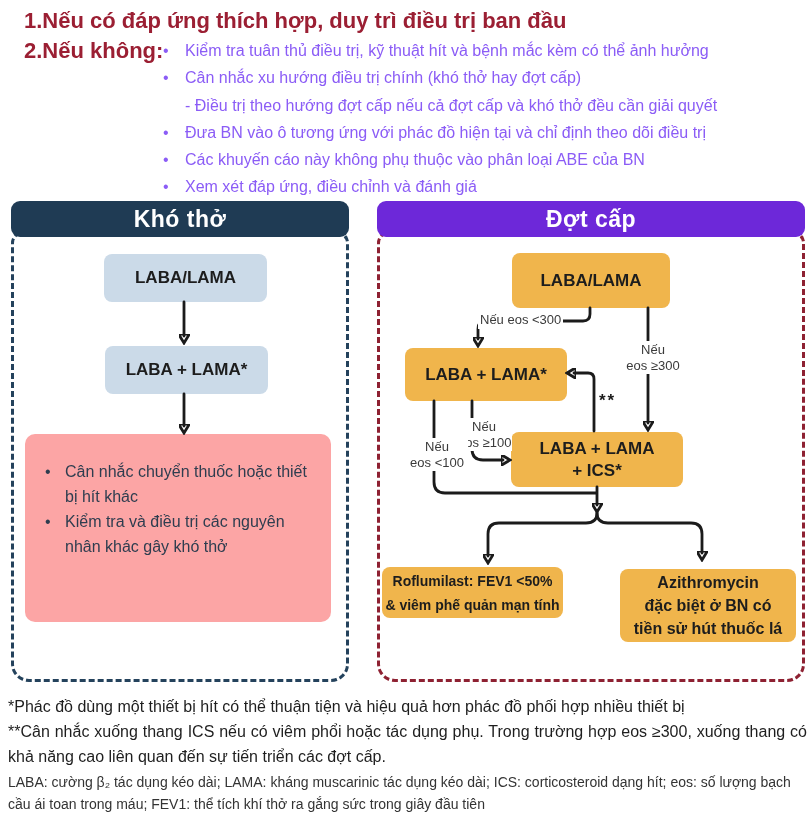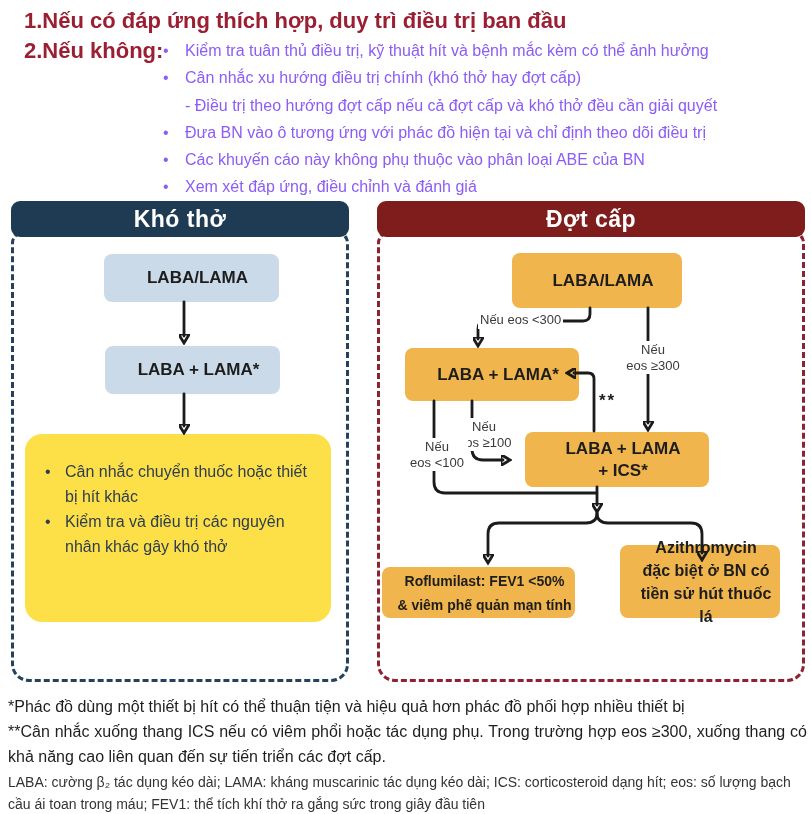--- a/index.html
+++ b/index.html
@@ -16,33 +16,33 @@
   .intro-list li { display:flex; font-size:16px; line-height:27.3px; color:#8b5cf6; }
   .intro-list li::before { content:"•"; width:22px; flex:0 0 auto; }
   .intro-list li.sub::before { content:""; }
   
   .panel { position:absolute; top:201px; height:481px; }
   .panel-left { left:11px; width:338px; }
   .panel-right { left:377px; width:428px; }
   .panel-header { position:absolute; z-index:2; left:0; right:0; top:0; height:36px;
     border-radius:9px; color:#fff; font-size:23px; font-weight:700; text-align:center; line-height:36px; letter-spacing:.5px; }
   .hdr-navy { background:#1F3B54; }
-  .hdr-maroon { background:#7f1d1d; }
+  .hdr-maroon { background:#6d28d9; }
   .panel-body { position:absolute; z-index:0; left:0; right:0; top:30px; bottom:0;
     border:3px dashed; border-radius:12px 12px 18px 18px; }
   .bd-navy { border-color:#24425C; }
   .bd-maroon { border-color:#8E2132; }
   
   .flowbox { position:absolute; z-index:1; display:flex; flex-direction:column; align-items:center; justify-content:center;
-    text-align:center; border-radius:8px; font-weight:700; font-size:17px; color:#1d1d1d;padding-left:12px; }
+    text-align:center; border-radius:8px; font-weight:700; font-size:17px; color:#1d1d1d; }
   .blue { background:#CBDAE8; }
   .yellow { background:#F0B54C; }
   .b-lines { line-height:22px; }
   .soft { font-weight:600; }
-  .actions { position:absolute; z-index:1; background:#fde047; border-radius:17px; padding:25px 8px 0 20px; box-sizing:border-box; }
+  .actions { position:absolute; z-index:1; background:#fca5a5; border-radius:10px; padding:25px 8px 0 20px; box-sizing:border-box; }
   .actions ul { margin:0; padding:0; list-style:none; }
   .actions li { display:flex; font-size:16px; line-height:25px; color:#2E3D4F; }
   .actions li::before { content:"•"; width:20px; flex:0 0 auto; }
   
   .flow-label { position:absolute; z-index:6; background:#ffffff; font-size:13px; line-height:15.5px;
     color:#3a3a3a; text-align:center; padding:1px 2px; white-space:nowrap; }
   .dstar { position:absolute; z-index:6; font-size:17px; font-weight:700; color:#1b1b1b; letter-spacing:2px; }
   
   .arrows { position:absolute; z-index:4; left:0; top:0; pointer-events:none; }
   .arrows path { fill:none; stroke:#1b1b1b; stroke-width:2.8; stroke-linecap:round; }
@@ -96,29 +96,29 @@
       </ul>
     </div>
   </section>
 
   <section class="panel panel-right">
     <div class="panel-body bd-maroon"></div>
     <div class="panel-header hdr-maroon">Đợt cấp</div>
 
     <div class="flowbox yellow" style="left:135px; top:52px; width:158px; height:55px;">LABA/LAMA</div>
     <div class="flowbox yellow" style="left:28px; top:147px; width:162px; height:53px;">LABA + LAMA*</div>
-    <div class="flowbox yellow b-lines" style="left:148px; top:231px; width:172px; height:55px;">
+    <div class="flowbox yellow b-lines" style="left:134px; top:231px; width:172px; height:55px;">
       <div>LABA + LAMA</div>
       <div>+ ICS*</div>
     </div>
     <div class="flowbox yellow b-lines soft" style="left:5px; top:366px; width:181px; height:51px; font-size:14px; line-height:24px;">
       <div>Roflumilast: FEV1 &lt;50%</div>
       <div>&amp; viêm phế quản mạn tính</div>
     </div>
-    <div class="flowbox yellow b-lines soft" style="left:243px; top:344px; width:148px; height:73px; font-size:16px; line-height:23px;">
+    <div class="flowbox yellow b-lines soft" style="left:243px; top:368px; width:176px; height:73px; font-size:16px; line-height:23px;">
       <div>Azithromycin</div>
       <div>đặc biệt ở BN có</div>
       <div>tiền sử hút thuốc lá</div>
     </div>
 
     <div class="flow-label" style="left:101px; top:110px;">Nếu eos &lt;300</div>
     <div class="flow-label" style="left:246px; top:140px; width:56px;">
       <div>Nếu</div>
       <div>eos ≥300</div>
     </div>

